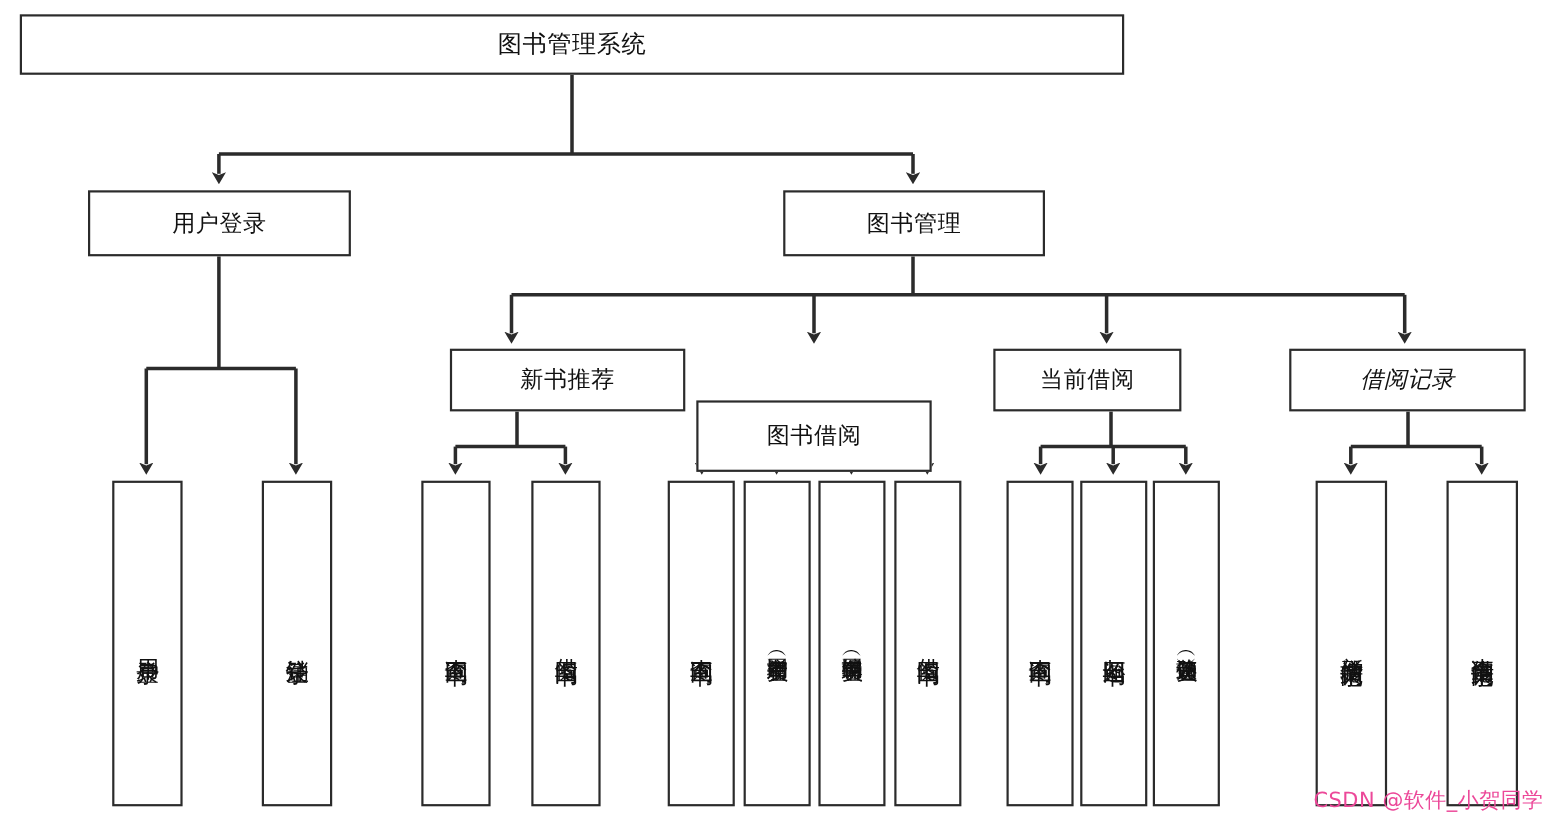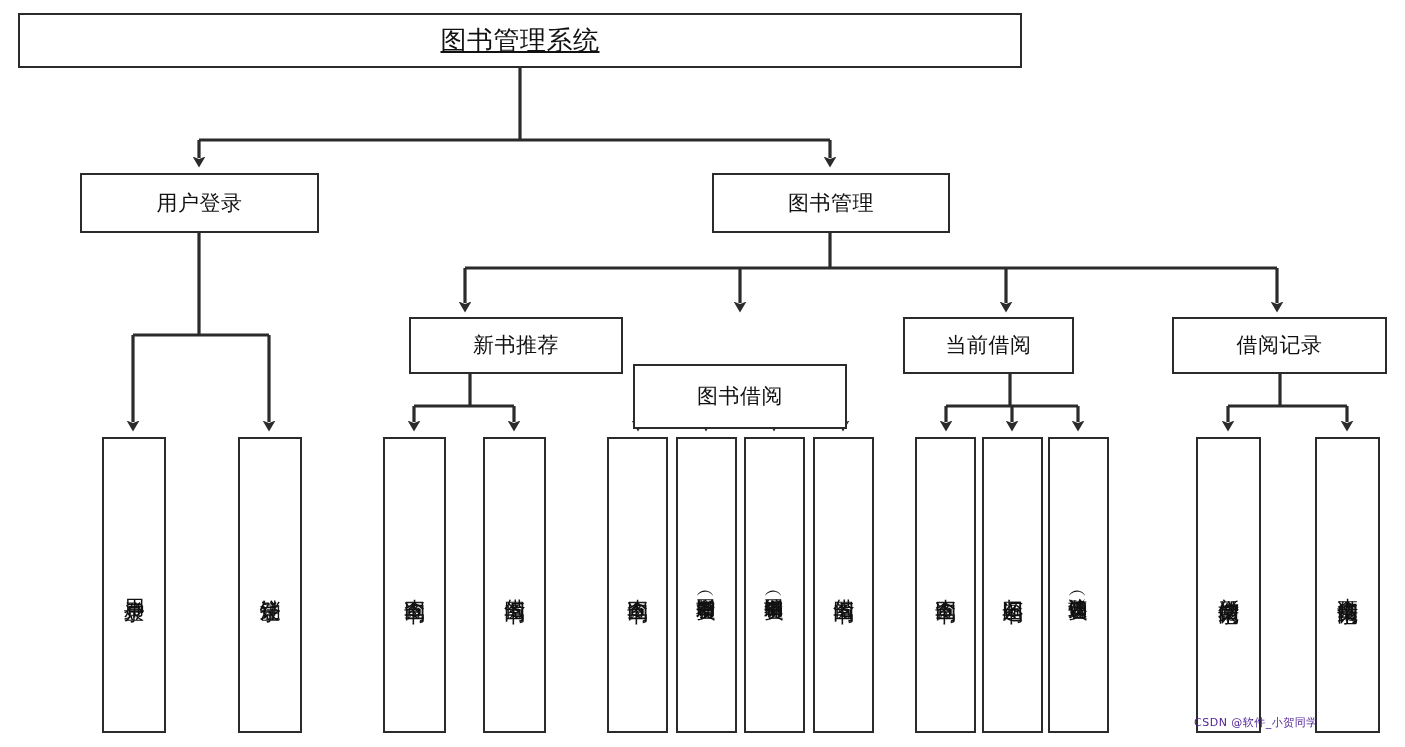--- a/index.html
+++ b/index.html
@@ -41,23 +41,22 @@
     display: block;
     text-align: center;
     line-height: 1.18;
     white-space: nowrap;
   }
   .node.horizontal .node-label {
     font-size: 21px;
     letter-spacing: 0.5px;
   }
   .node.root .node-label {
-    font-size: 26px;
-    letter-spacing: 0.5px;
-    text-decoration: underline;
+    font-size: 22px;
+    letter-spacing: 0.5px;
   }
   .node.vertical {
     align-items: center;
     justify-content: center;
     padding: 4px 0;
   }
   .node.vertical .node-label {
     writing-mode: vertical-rl;
     text-orientation: upright;
     font-size: 21px;
@@ -65,22 +64,22 @@
     letter-spacing: 1.5px;
     white-space: nowrap;
     max-height: 100%;
   }
   .node.vertical.tight .node-label {
     font-size: 19px;
     letter-spacing: 0.5px;
   }
   .watermark {
     position: absolute;
-    color: #4c1d95;
-    font-size: 11px;
+    color: #ec4899;
+    font-size: 19px;
     letter-spacing: 0.5px;
     white-space: nowrap;
     z-index: 5;
   }
 </style>
 </head>
 <body>
 
 <div id="canvas">
 
@@ -155,21 +154,21 @@
   </div>
 
   <div class="node horizontal" style="left:633px; top:317px; width:214px; height:65px;margin-top:47px;">
     <span class="node-label">图书借阅</span>
   </div>
 
   <div class="node horizontal" style="left:903px; top:317px; width:171px; height:57px;">
     <span class="node-label">当前借阅</span>
   </div>
 
-  <div class="node horizontal" style="left:1172px; top:317px; width:215px; height:57px;">
+  <div class="node horizontal" style="left:1172px; top:317px; width:215px; height:57px;font-style:italic;">
     <span class="node-label">借阅记录</span>
   </div>
 
   <div class="node vertical" style="left:102px; top:437px; width:64px; height:296px;">
     <span class="node-label">用户登录</span>
   </div>
 
   <div class="node vertical" style="left:238px; top:437px; width:64px; height:296px;">
     <span class="node-label">注销登录</span>
   </div>

